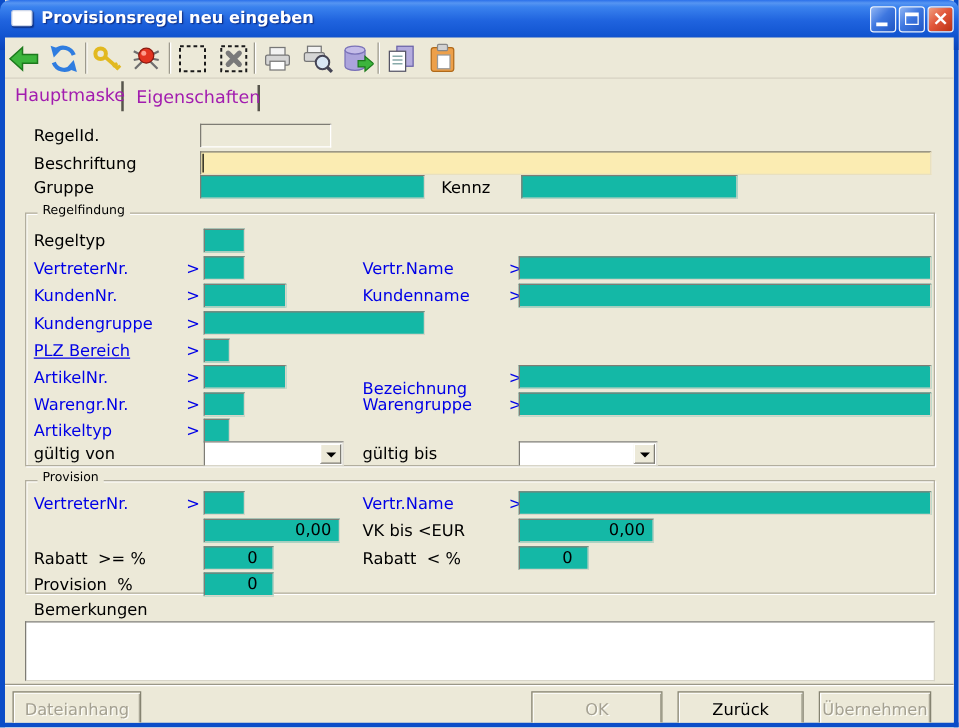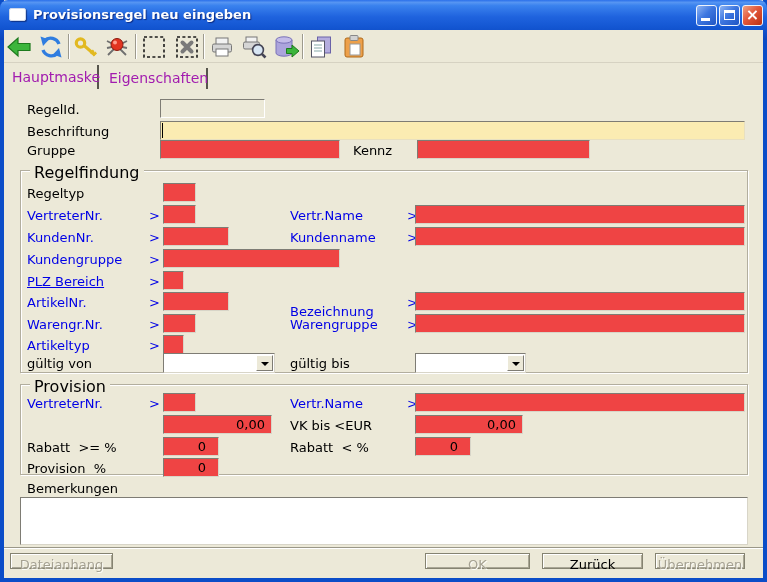--- a/index.html
+++ b/index.html
@@ -29,42 +29,42 @@
   .tbtn{position:absolute;top:3px;width:28px;height:28px;display:flex;align-items:center;justify-content:center;}
   .tsep{position:absolute;top:4px;width:2px;height:25px;border-left:1px solid #9d9a8d;border-right:1px solid #fff;}
   
   .tab{position:absolute;font-size:14px;color:#a21caf;padding-left:8px;border-right:2px solid #57554c;}
   .tab.active{left:0;top:35px;width:95px;height:24px;line-height:24px;}
   .tab.inactive{left:97px;top:38px;width:107px;height:21px;line-height:21px;}
   
   .lbl{position:absolute;font-size:13px;color:#000;height:19px;line-height:19px;white-space:pre;}
   .lbl.blue{color:#0000e6;}
   .gt{position:absolute;font-size:13px;color:#0000e6;height:19px;line-height:19px;}
-  .fld{position:absolute;height:19px;background:#ef4444;border:1px solid #7e7c74;
+  .fld{position:absolute;height:19px;background:#14b8a6;border:1px solid #7e7c74;
     border-bottom-color:#d8d5c8;border-right-color:#d8d5c8;font-family:"DejaVu Sans",sans-serif;
     font-size:13px;padding:0 3px;color:#000;outline:none;}
   .fld.disabled{background:#ece9d8;border-bottom-color:#fff;border-right-color:#fff;}
   .fld.hl{background:#fbecb2;border-bottom-color:#e8e0c0;border-right-color:#e8e0c0;}
   .fld.num{text-align:right;}
   
   .combo{position:absolute;height:20px;background:#fff;border:1px solid #7e7c74;
     border-bottom-color:#d8d5c8;border-right-color:#d8d5c8;}
   .combo-btn{position:absolute;right:1px;top:1px;bottom:1px;width:17px;background:#ece9d8;
     border:1px solid #fff;border-bottom-color:#7e7c74;border-right-color:#7e7c74;}
   .combo-arr{position:absolute;left:4px;top:6px;width:0;height:0;border-left:4px solid transparent;
     border-right:4px solid transparent;border-top:4px solid #000;}
   
   .groupbox{position:absolute;border:1px solid #b2ae9e;box-shadow:1px 1px 0 #fff, inset 1px 1px 0 #fff;}
-  .legend{position:absolute;top:-8px;left:9px;background:#ece9d8;padding:0 4px;font-size:16px;color:#000;}
+  .legend{position:absolute;top:-8px;left:9px;background:#ece9d8;padding:0 4px;font-size:10px;color:#000;}
   
   .memo{position:absolute;background:#fff;border:1px solid #7e7c74;border-bottom-color:#d8d5c8;
     border-right-color:#d8d5c8;resize:none;font-family:"DejaVu Sans",sans-serif;font-size:13px;outline:none;}
   
   .bottomline{position:absolute;left:0;top:517px;width:759px;height:2px;border-top:1px solid #9a9788;border-bottom:1px solid #fff;}
-  .btn{position:absolute;top:523px;height:16px;background:#ece9d8;border:1px solid #858371;
+  .btn{position:absolute;top:523px;height:30px;background:#ece9d8;border:1px solid #858371;
     box-shadow:inset 1px 1px 0 #fff, inset -1px -1px 0 #a9a695;font-family:"DejaVu Sans",sans-serif;
     font-size:13px;color:#000;text-align:center;line-height:21px;padding:0;}
   .btn.disabled{color:#a5a192;text-shadow:1px 1px 0 #fdfdf8;}
   .caret{position:absolute;left:158px;top:93px;width:1px;height:15px;background:#000;}
 </style>
 </head>
 <body>
 
 <div class="window">
 

